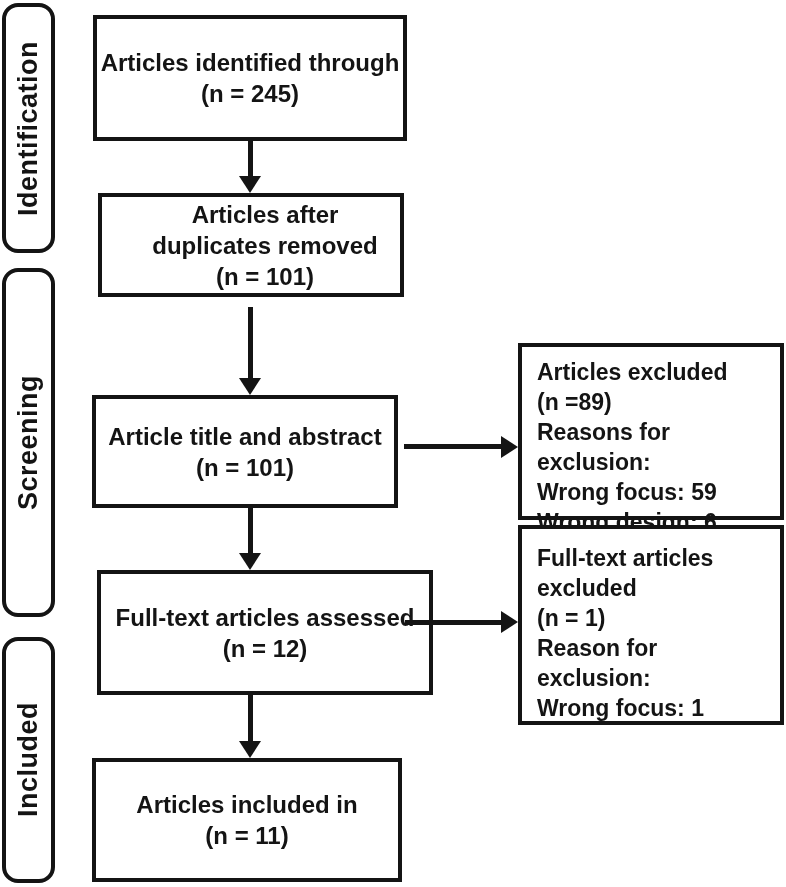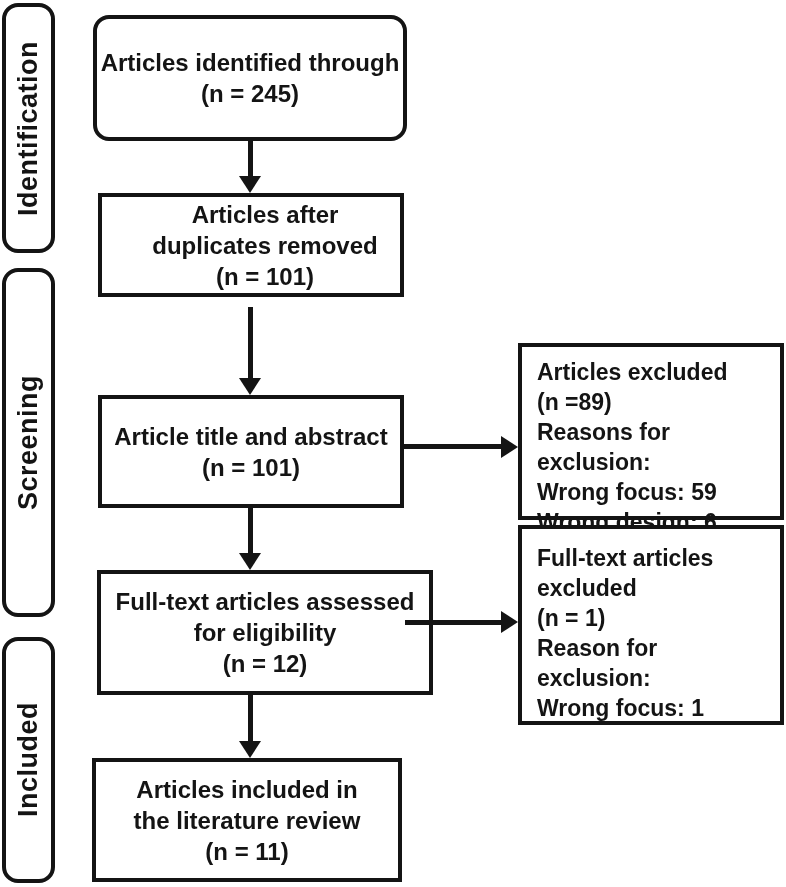--- a/index.html
+++ b/index.html
@@ -99,75 +99,73 @@
   <div class="stage" style="top:3px;height:250px;">
     <span class="stage-label">Identification</span>
   </div>
   <div class="stage" style="top:268px;height:349px;">
     <span class="stage-label">Screening</span>
   </div>
   <div class="stage" style="top:637px;height:246px;">
     <span class="stage-label">Included</span>
   </div>
 
-  <div class="flow-box" style="left:93px;top:15px;width:314px;height:126px;border-radius:16px;">
+  <div class="flow-box" style="left:93px;top:15px;width:314px;height:126px;">
     <div>Articles identified through</div>
     <div>(n = 245)</div>
   </div>
 
   <div class="v-line" style="left:248px;top:141px;height:36px;"></div>
   <div class="v-head" style="left:239px;top:176px;"></div>
 
   <div class="flow-box" style="left:98px;top:193px;width:306px;height:104px;padding-left:28px;">
     <div>Articles after</div>
     <div>duplicates removed</div>
     <div>(n = 101)</div>
   </div>
 
   <div class="v-line" style="left:248px;top:307px;height:72px;"></div>
   <div class="v-head" style="left:239px;top:378px;"></div>
 
-  <div class="flow-box" style="left:98px;top:395px;width:306px;height:113px;">
+  <div class="flow-box" style="left:92px;top:395px;width:306px;height:113px;">
     <div>Article title and abstract</div>
     <div>(n = 101)</div>
   </div>
 
   <div class="h-line" style="left:404px;top:444px;width:98px;"></div>
   <div class="h-head" style="left:501px;top:436px;"></div>
 
   <div class="excl-box" style="left:518px;top:343px;width:266px;height:177px;">
     <div class="center">Articles excluded</div>
     <div class="center">(n =89)</div>
     <div class="left">Reasons for exclusion:</div>
     <div class="left">Wrong focus: 59</div>
     <div class="left">Wrong design: 6</div>
   </div>
 
   <div class="v-line" style="left:248px;top:508px;height:46px;"></div>
   <div class="v-head" style="left:239px;top:553px;"></div>
 
   <div class="flow-box" style="left:97px;top:570px;width:336px;height:125px;">
     <div>Full-text articles assessed</div>
-    <div>for eligibility</div>
     <div>(n = 12)</div>
   </div>
 
   <div class="h-line" style="left:405px;top:620px;width:97px;"></div>
   <div class="h-head" style="left:501px;top:611px;"></div>
 
   <div class="excl-box" style="left:518px;top:525px;width:266px;height:200px;padding-top:14px;">
     <div class="center">Full-text articles</div>
     <div class="center">excluded</div>
     <div class="center">(n = 1)</div>
     <div class="left">Reason for exclusion:</div>
     <div class="left">Wrong focus: 1</div>
   </div>
 
   <div class="v-line" style="left:248px;top:695px;height:47px;"></div>
   <div class="v-head" style="left:239px;top:741px;"></div>
 
   <div class="flow-box" style="left:92px;top:758px;width:310px;height:124px;">
     <div>Articles included in</div>
-    <div>the literature review</div>
     <div>(n = 11)</div>
   </div>
 
 </div>
 
 </body></html>

